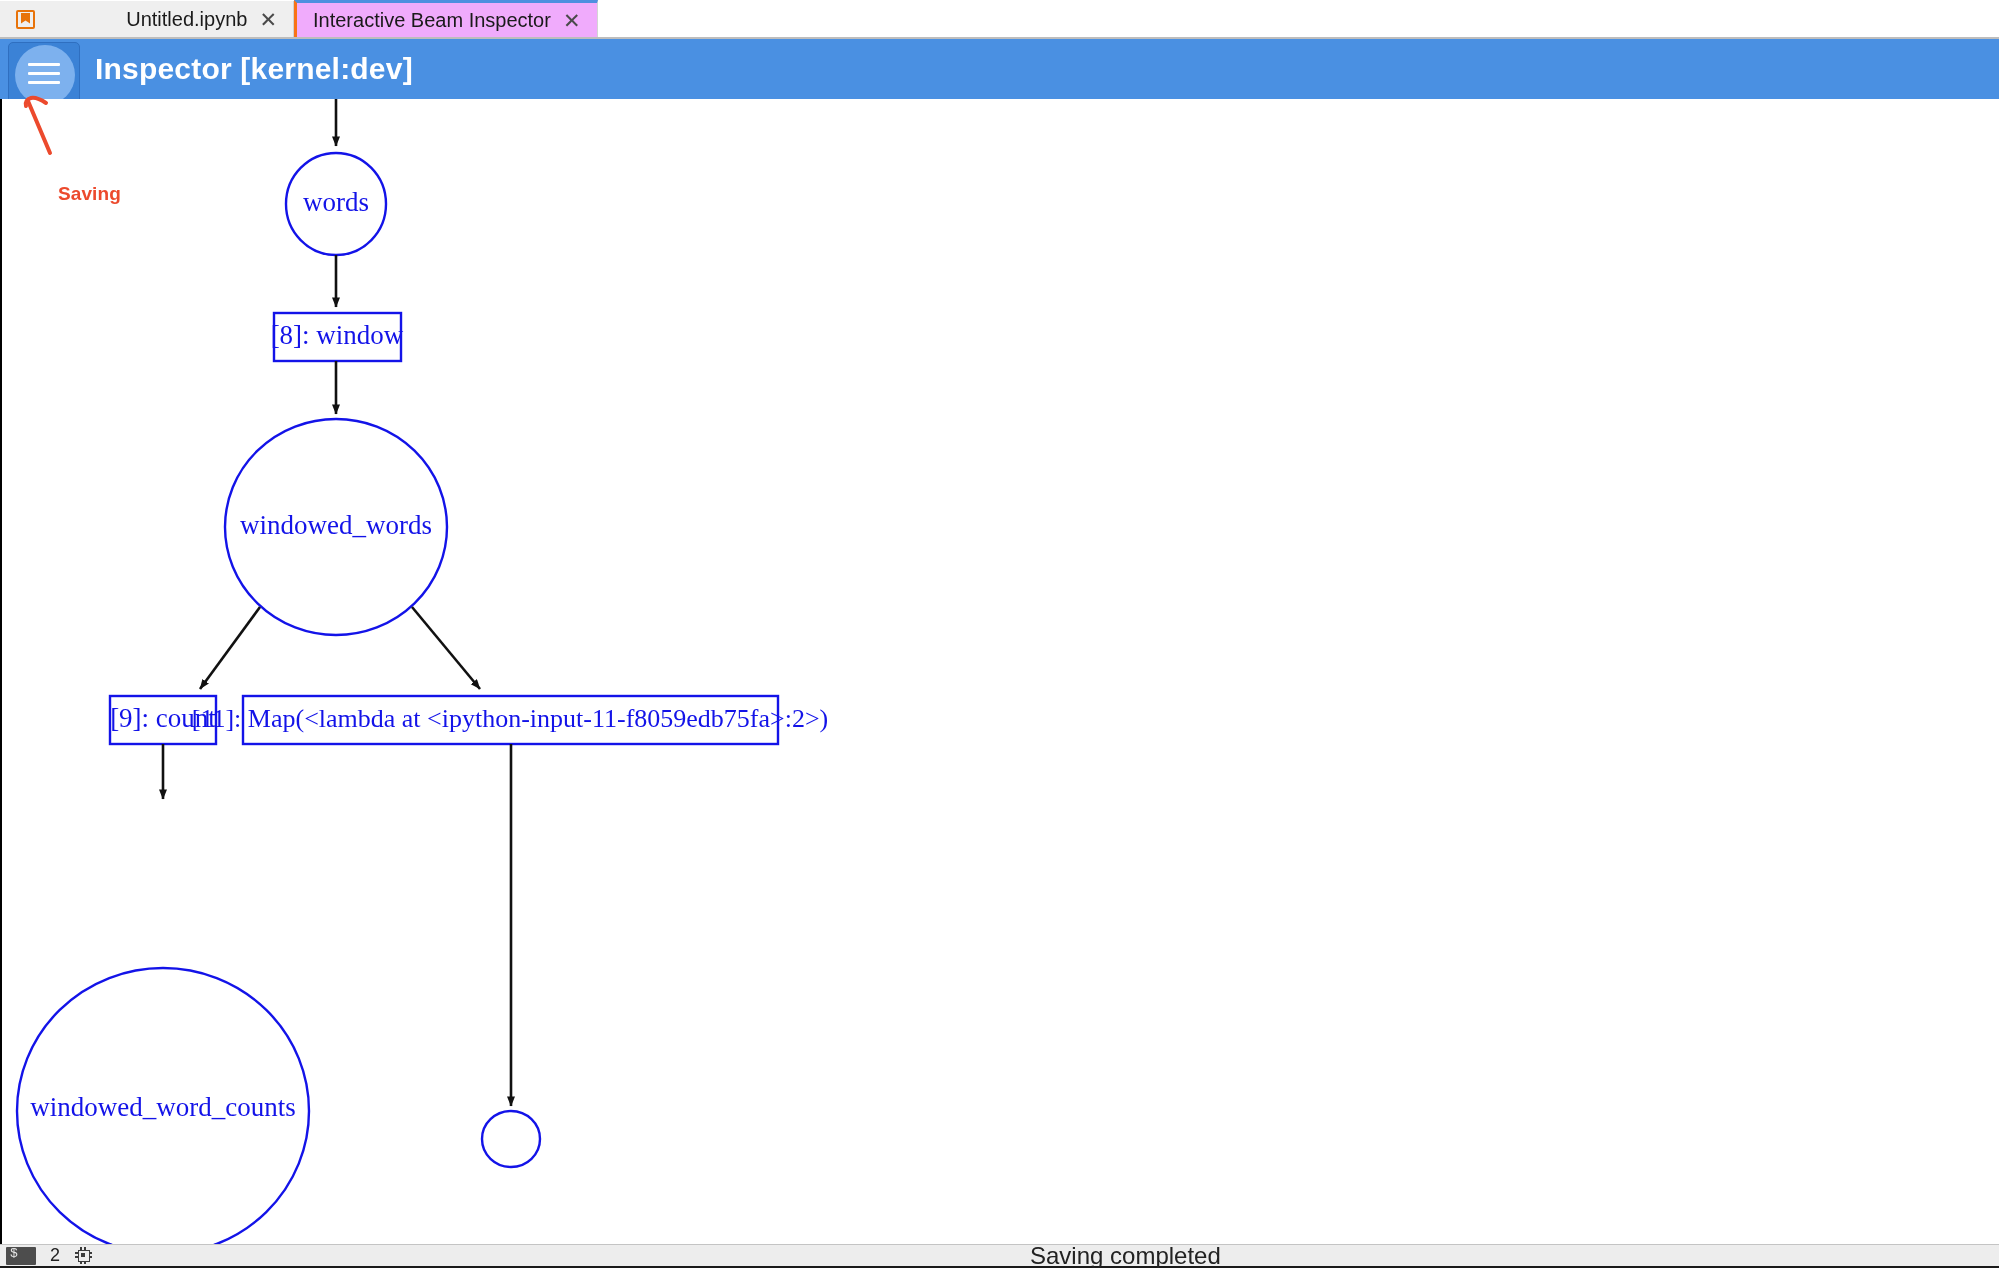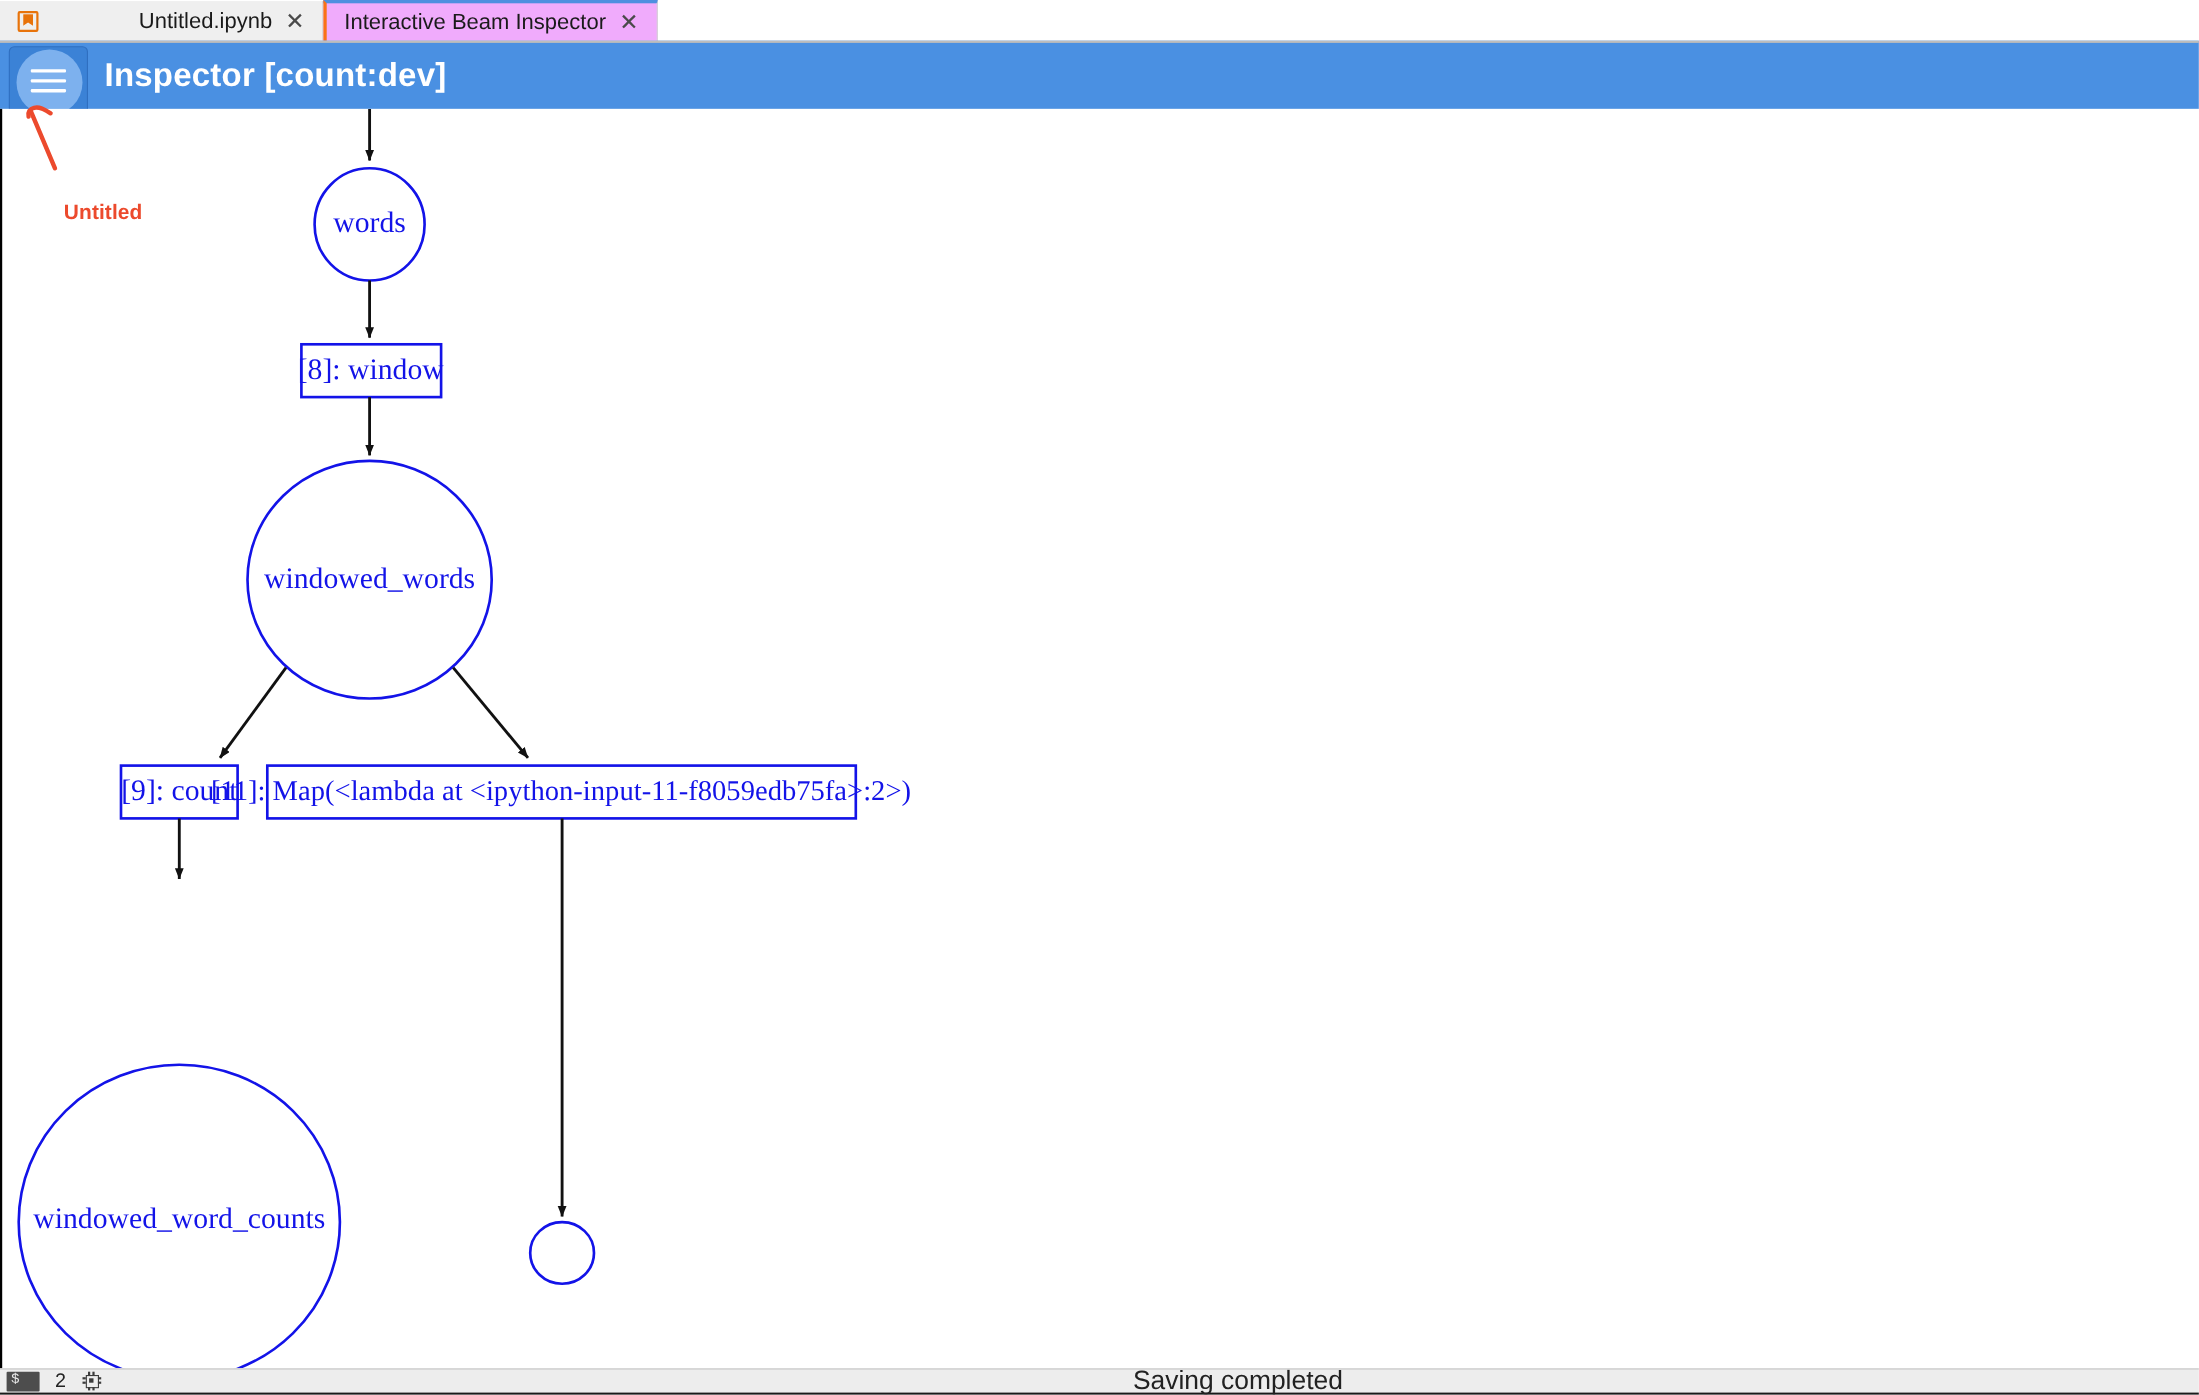--- a/index.html
+++ b/index.html
@@ -275,21 +275,21 @@
 
 <div id="header">
   <div id="hamburger">
     <span class="ripple"></span>
     <span class="bars">
       <span></span>
         <span></span>
         <span></span>
     </span>
   </div>
-  <div id="header-title">Inspector [count:dev]</div>
+  <div id="header-title">Inspector [kernel:dev]</div>
 </div>
 
 <div id="canvas">
   <svg id="graph-svg" width="1995" height="1145" viewBox="0 0 1995 1145">
     <defs>
       <marker id="ah" markerWidth="11" markerHeight="11" refX="9.6" refY="4" orient="auto" markerUnits="userSpaceOnUse">
         <path class="arrowhead" d="M0,0 L10,4 L0,8 z"></path>
       </marker>
     </defs>
 
@@ -354,21 +354,21 @@
     <g>
       <ellipse class="node-shape" cx="509" cy="1040" rx="29" ry="28"></ellipse>
     </g>
   </svg>
 </div>
 
 <svg id="annotation" viewBox="0 0 260 150" width="260" height="150">
   <path d="M46,28 C40,24 36,22 31,23 C27,24 25,27 26,31" stroke="#ec4a2d" stroke-width="4" fill="none" stroke-linecap="round"></path>
   <path d="M28,26 L50,78" stroke="#ec4a2d" stroke-width="4" fill="none" stroke-linecap="round"></path>
 </svg>
-<div id="annotation-label">Untitled</div>
+<div id="annotation-label">Saving</div>
 
 <div id="statusbar">
   <span class="sb-term"></span>
   <span class="sb-count">2</span>
   <span class="sb-kernel">
     <span class="chip"></span>
     <span class="pin" style="left:5px; top:0px;"></span>
     <span class="pin" style="left:9px; top:0px;"></span>
     <span class="pin" style="left:5px; top:14px;"></span>
     <span class="pin" style="left:9px; top:14px;"></span>

